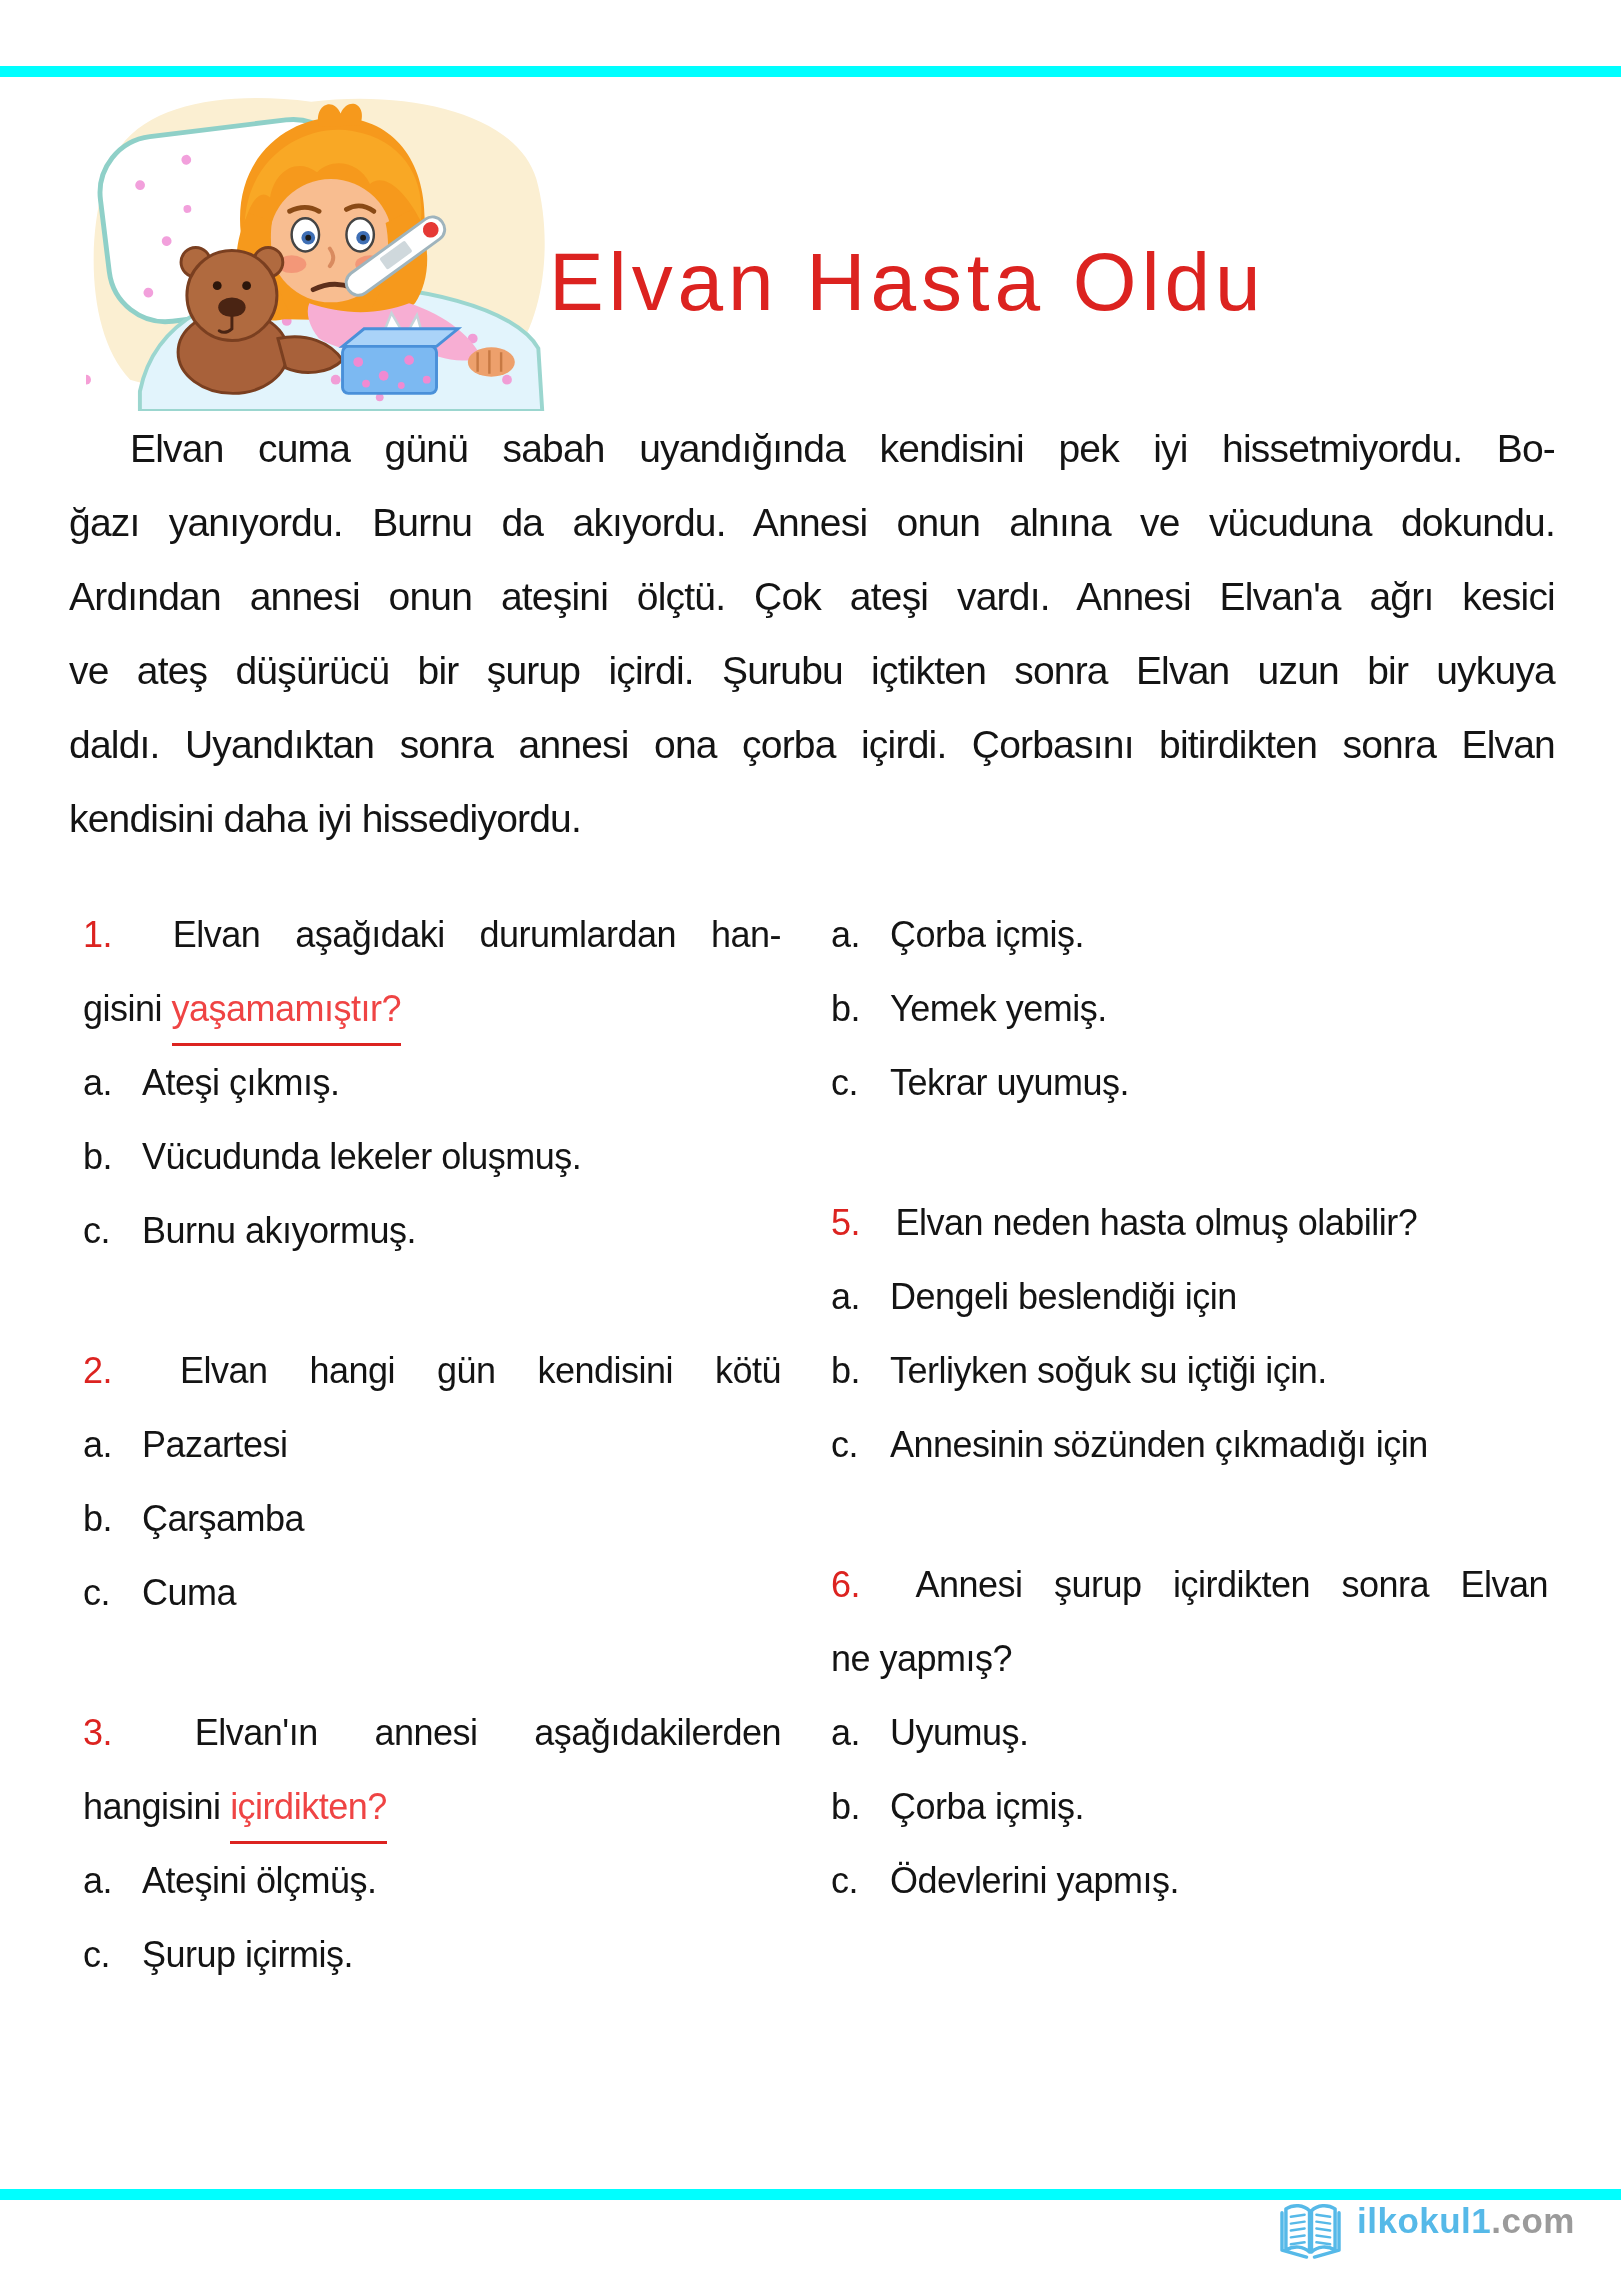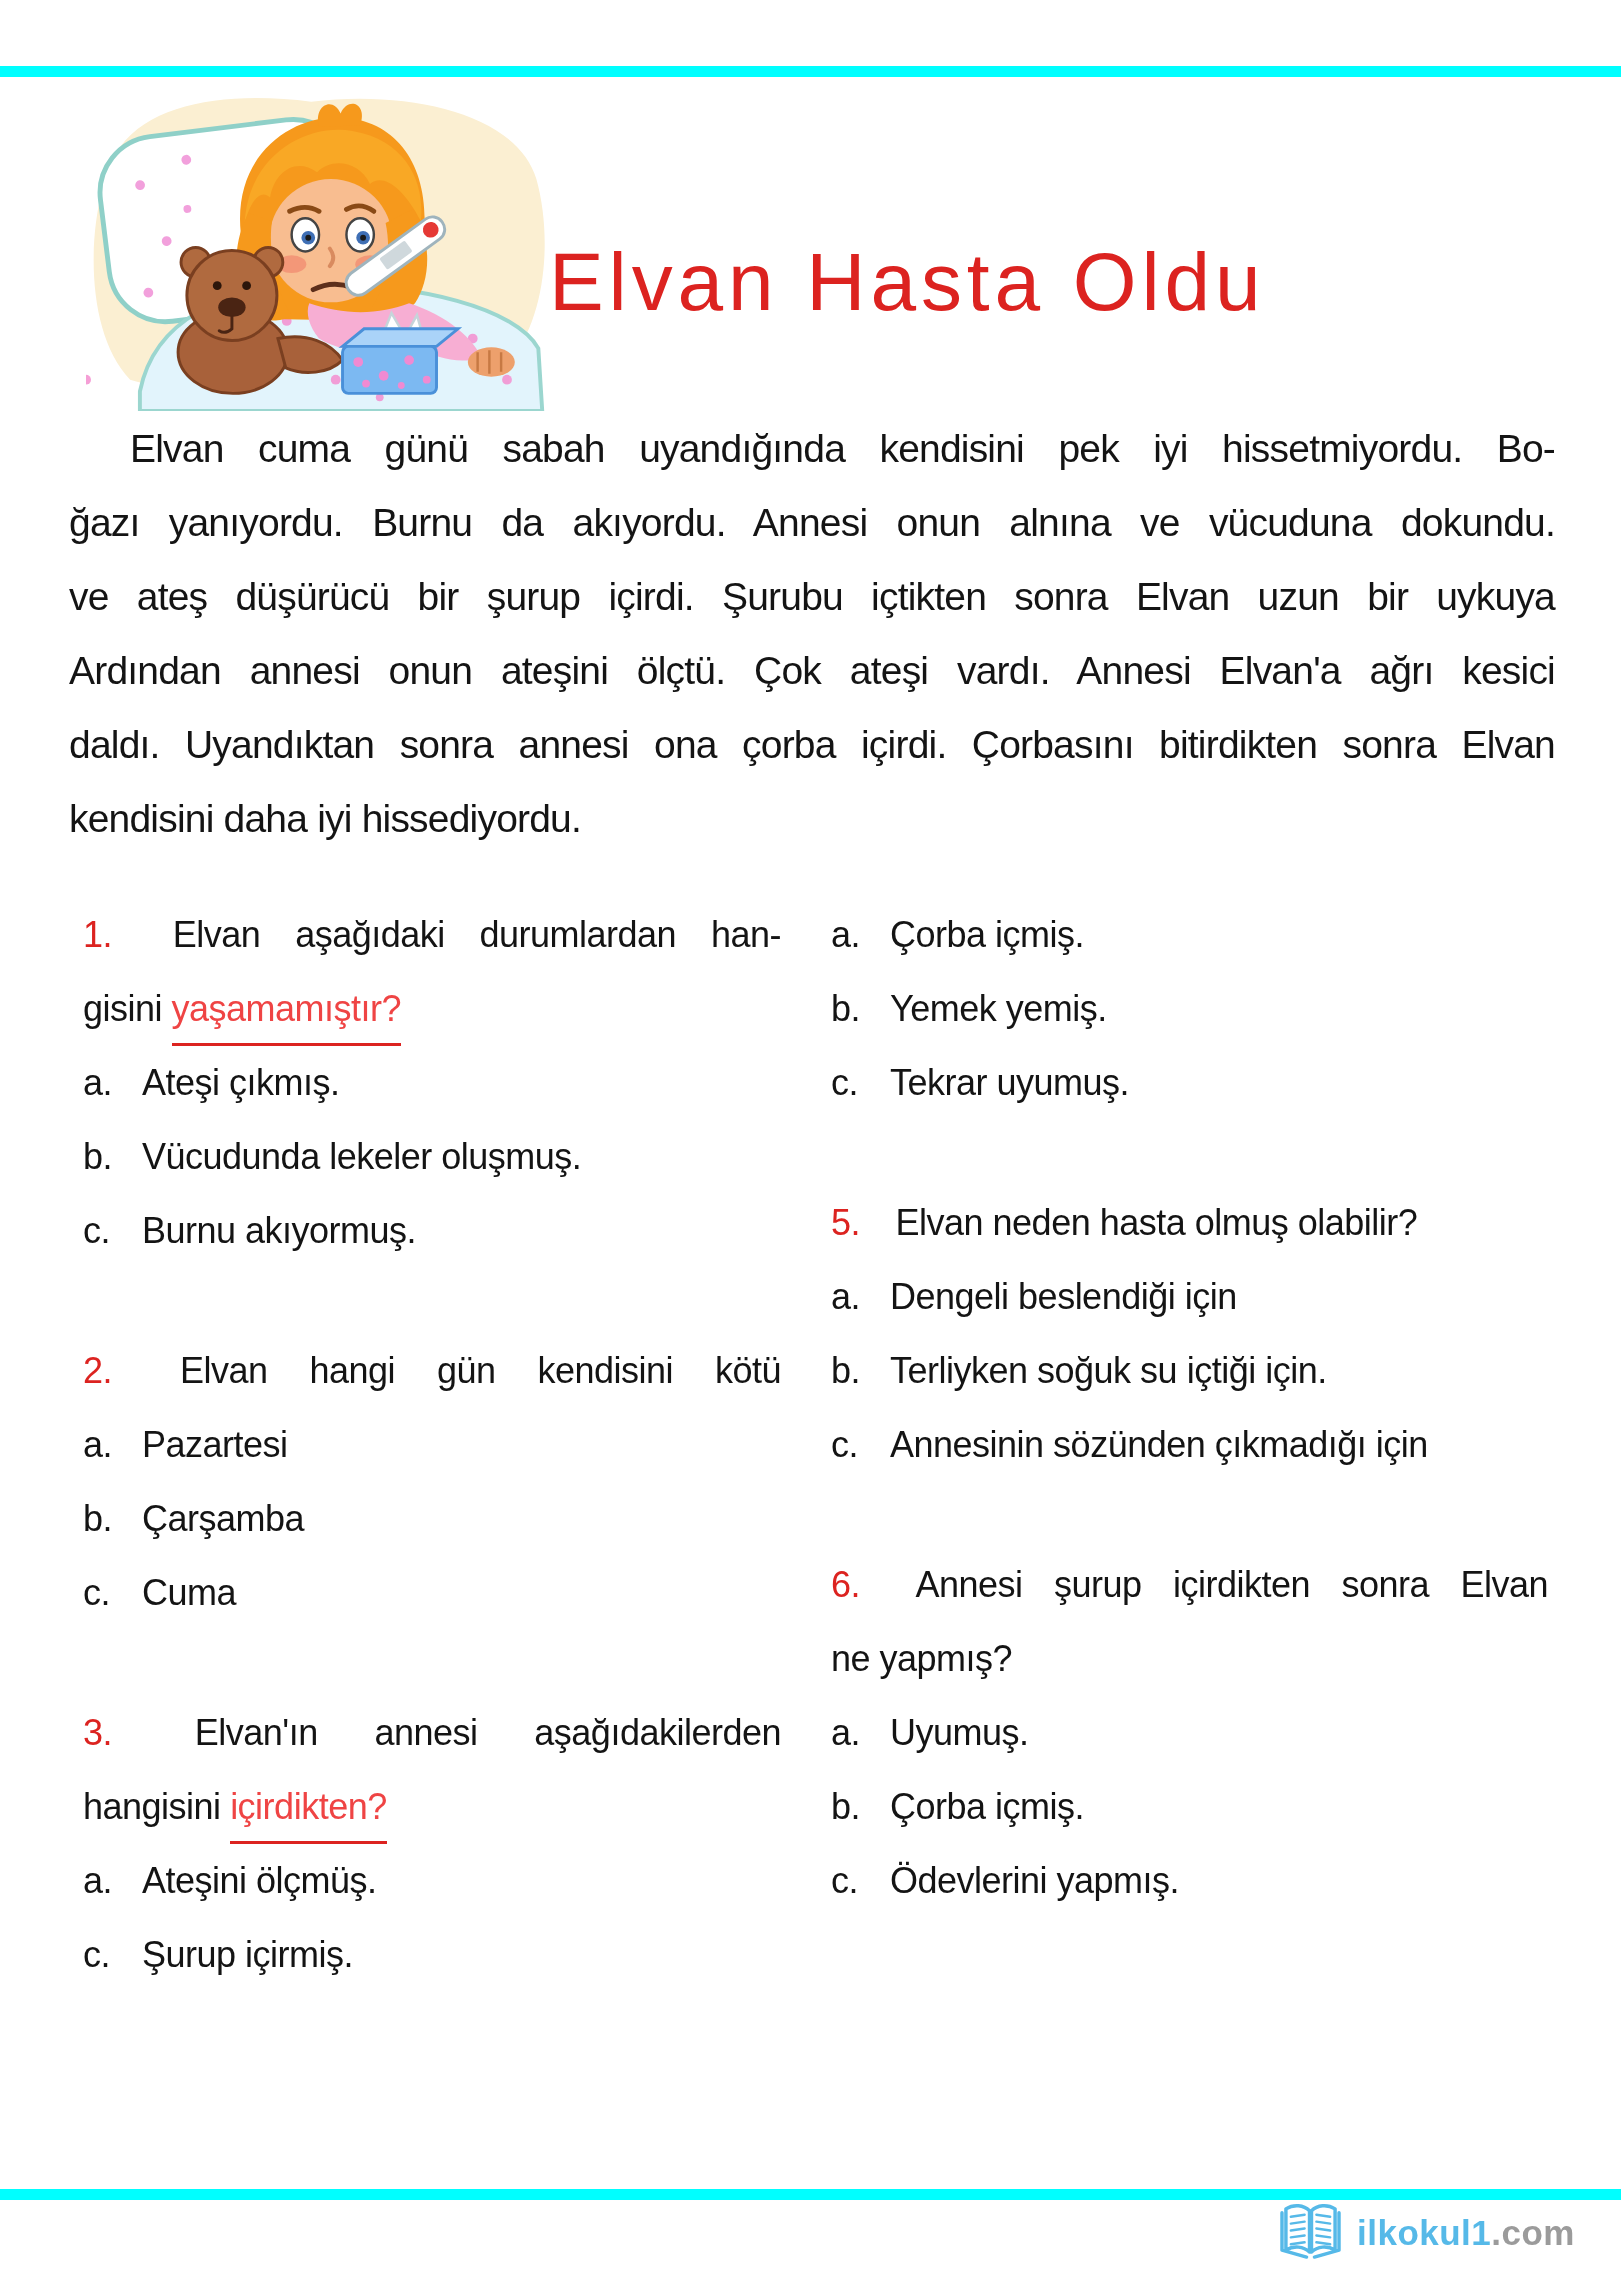--- a/index.html
+++ b/index.html
@@ -23,21 +23,21 @@
   .questions{position:absolute;left:83px;top:898px;width:1465px;display:flex;gap:50px;
              font-size:36px;line-height:74px;letter-spacing:-0.5px;}
   .col-left{width:698px;flex:none;}
   .col-right{width:717px;flex:none;}
   .q{margin-bottom:66px;}
   .jline{text-align:justify;text-align-last:justify;}
   .qnum{color:#dc2320;display:inline-block;min-width:55px;}
   .hl{color:#ef4444;border-bottom:3.9px solid #dc2320;padding-bottom:14px;}
   .opt .letter{display:inline-block;min-width:59px;}
 
-  .brand{position:absolute;top:2201px;right:46px;display:flex;align-items:center;gap:12px;}
+  .brand{position:absolute;top:2201px;right:46px;display:flex;gap:12px;}
   .brand-text{font-size:35px;font-weight:bold;letter-spacing:0.5px;}
   .brand-name{color:#56b9e8;}
   .brand-suffix{color:#9b9b9b;}
 </style>
 </head>
 <body>
 
 <div class="page">
 
   <div class="bar bar-top"></div>
@@ -139,22 +139,22 @@
         </g>
       </g>
     </svg>
   </div>
 
   <div class="page-title">Elvan Hasta Oldu</div>
 
   <div class="story">
     <div class="sline first">Elvan cuma günü sabah uyandığında kendisini pek iyi hissetmiyordu. Bo-</div>
     <div class="sline">ğazı yanıyordu. Burnu da akıyordu. Annesi onun alnına ve vücuduna dokundu.</div>
+    <div class="sline">Ardından annesi onun ateşini ölçtü. Çok ateşi vardı. Annesi Elvan'a ağrı kesici</div>
     <div class="sline">ve ateş düşürücü bir şurup içirdi. Şurubu içtikten sonra Elvan uzun bir uykuya</div>
-    <div class="sline">Ardından annesi onun ateşini ölçtü. Çok ateşi vardı. Annesi Elvan'a ağrı kesici</div>
     <div class="sline">daldı. Uyandıktan sonra annesi ona çorba içirdi. Çorbasını bitirdikten sonra Elvan</div>
     <div class="sline last">kendisini daha iyi hissediyordu.</div>
   </div>
 
   <div class="questions">
 
     <div class="col-left">
 
       <div class="q">
         <div class="jline">

